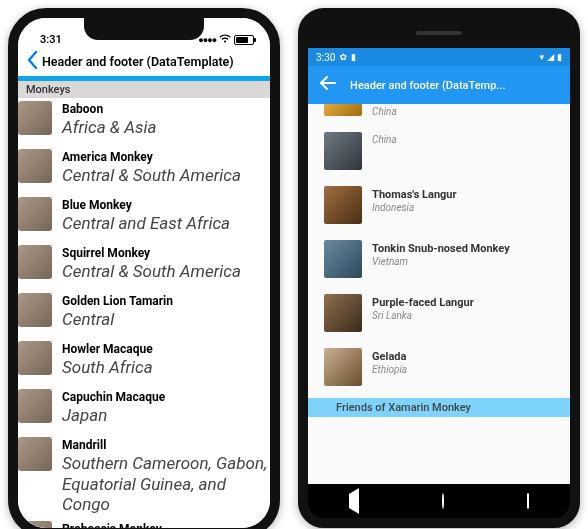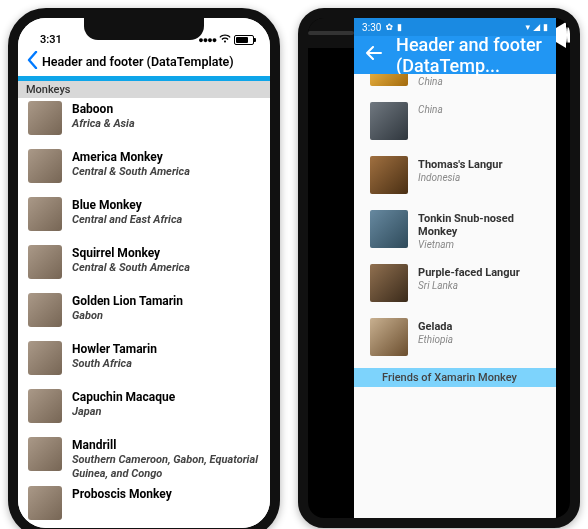--- a/index.html
+++ b/index.html
@@ -80,30 +80,30 @@
     background: #d8d8d8;
     font-size: 11px;
     font-weight: 500;
     padding: 2px 8px;
     color: #333;
   }
   .ios-row {
     display: flex;
     align-items: flex-start;
     gap: 10px;
-    padding: 3px 10px;
+    padding: 3px 0;
     min-height: 42px;
   }
   .ios-row .thumb {
     width: 34px; height: 34px; border-radius: 3px; flex: none;
     background: linear-gradient(135deg,#a98,#765);
   }
   .ios-row .txt { display:flex; flex-direction:column; gap:1px; padding-top:1px; }
   .ios-row .name { font-size: 12px; font-weight: 700; color:#000; line-height:1.2;}
-  .ios-row .sub  { font-size: 11px; font-style: italic; color:#444; line-height:1.2;font-weight:bold;}
+  .ios-row .sub  { font-size: 17px; font-style: italic; color:#444; line-height:1.2;}
 
   
   .t1{background:linear-gradient(135deg,#c8b090,#6b4e2e);}
   .t2{background:linear-gradient(135deg,#d8a76a,#7a5a29);}
   .t3{background:linear-gradient(135deg,#6789a0,#2e4a5a);}
   .t4{background:linear-gradient(135deg,#c97b3a,#6e3d14);}
   .t5{background:linear-gradient(135deg,#e8b040,#a26a0d);}
   .t6{background:linear-gradient(135deg,#a07040,#4a2f13);}
   .t7{background:linear-gradient(135deg,#d89090,#8a4a4a);}
   .t8{background:linear-gradient(135deg,#707880,#2f363d);}
@@ -113,21 +113,21 @@
   .android {
     width: 268px;
     height: 500px;
     border: 10px solid #111;
     border-radius: 26px;
     background: #000;
     position: relative;
     box-shadow: 0 2px 8px rgba(0,0,0,0.3);
     overflow: hidden;
     display: flex;
-    flex-direction: row;
+    flex-direction: column;
   }
   .android .top-bezel { height: 30px; background:#111; display:flex; justify-content:center; align-items:center;}
   .android .speaker { width: 46px; height:4px; background:#333; border-radius:3px;}
   .android .screen {
     flex: 1;
     background:#fafafa;
     display:flex;
     flex-direction:column;
     overflow:hidden;
     position:relative;
@@ -146,21 +146,21 @@
   .and-status .right{ display:flex; gap:3px; align-items:center;}
   .and-status .icon{ font-size:9px; }
   .and-appbar {
     height: 38px;
     background:#2196f3;
     color:#fff;
     display:flex;
     align-items:center;
     gap:14px;
     padding:0 12px;
-    font-size:18px;
+    font-size:11px;
     font-weight:500;
   }
   .and-appbar .back { font-size:15px; }
   .and-list { flex:1; overflow:hidden; padding-top:0px;}
   .and-row {
     display:flex;
     align-items:flex-start;
     gap:10px;
     padding:4px 16px;
     min-height:46px;
@@ -249,27 +249,27 @@
         <div class="thumb t4"></div>
         <div class="txt">
           <span class="name">Squirrel Monkey</span>
           <span class="sub">Central &amp; South America</span>
         </div>
       </div>
       <div class="ios-row">
         <div class="thumb t5"></div>
         <div class="txt">
           <span class="name">Golden Lion Tamarin</span>
-          <span class="sub">Gabon</span>
+          <span class="sub">Central</span>
         </div>
       </div>
       <div class="ios-row">
         <div class="thumb t6"></div>
         <div class="txt">
-          <span class="name">Howler Tamarin</span>
+          <span class="name">Howler Macaque</span>
           <span class="sub">South Africa</span>
         </div>
       </div>
       <div class="ios-row">
         <div class="thumb t7"></div>
         <div class="txt">
           <span class="name">Capuchin Macaque</span>
           <span class="sub">Japan</span>
         </div>
       </div>

